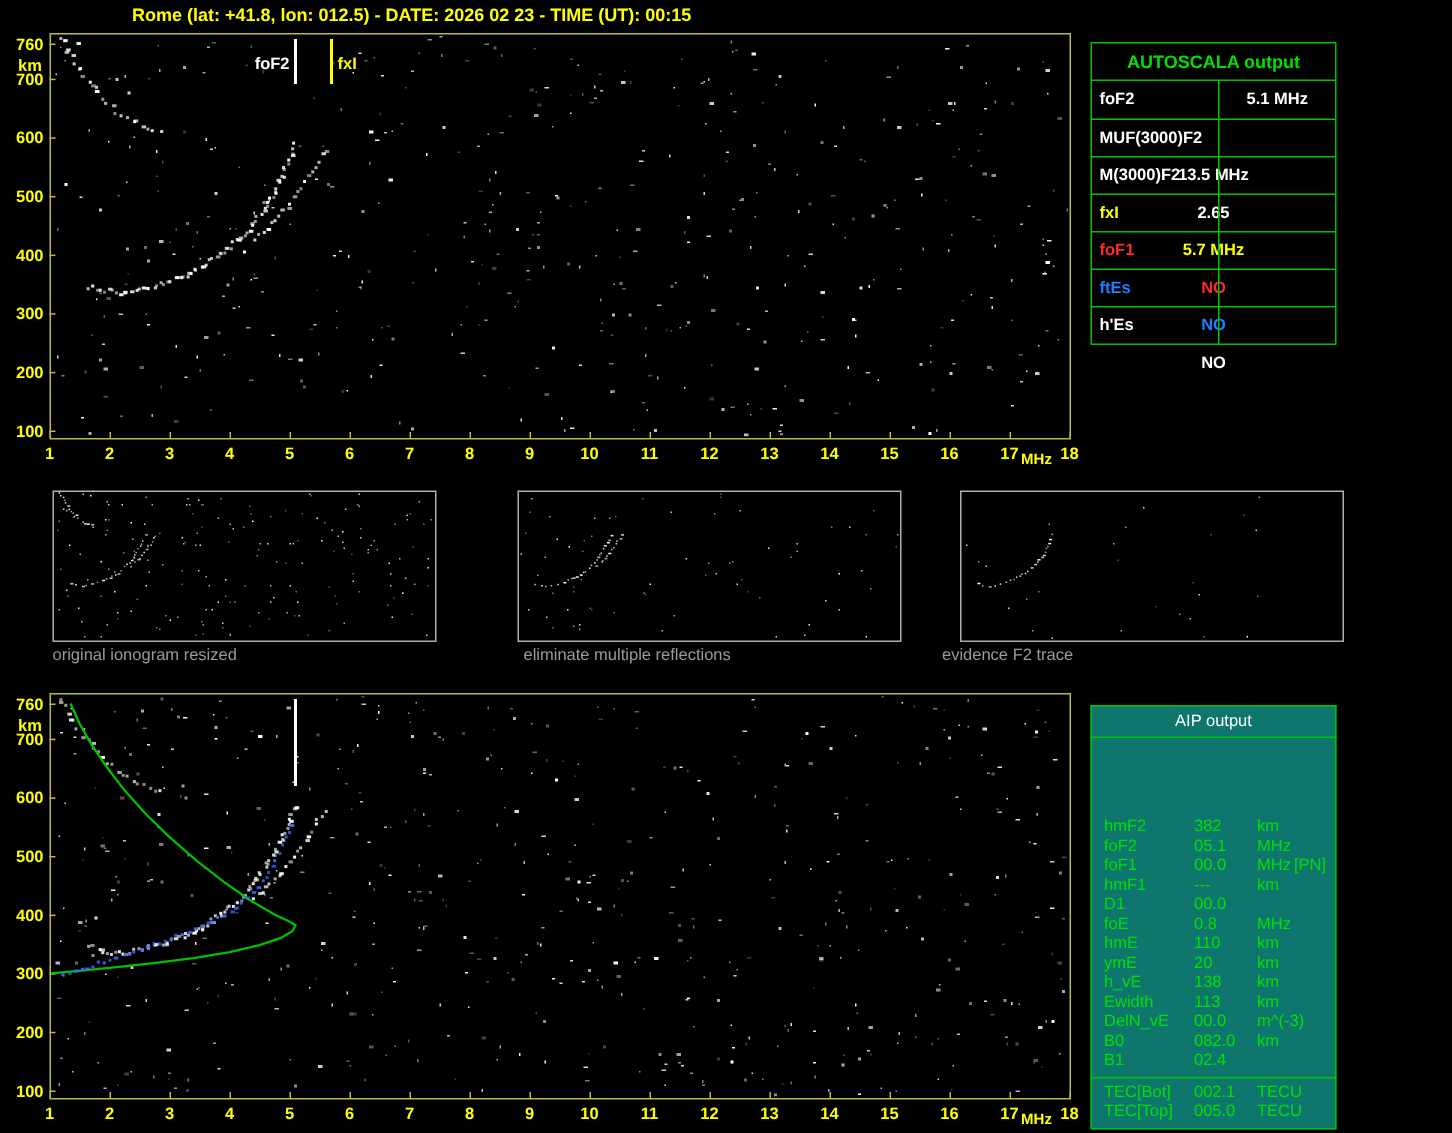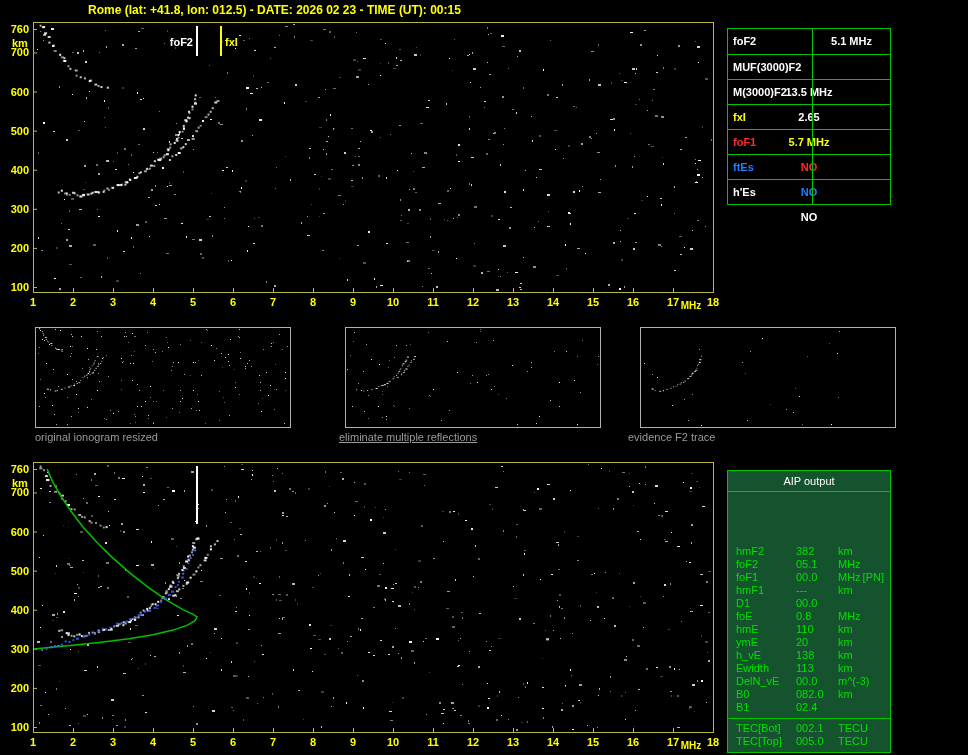--- a/index.html
+++ b/index.html
@@ -28,41 +28,41 @@
     border-bottom: 1px solid #00c400;
   }
   .as-row { display: flex; height: 25px; line-height: 25px; font-weight: bold; font-size: 11px; }
   .as-row + .as-row { border-top: 1px solid #00c400; flex-direction: column; }
   .as-label { width: 85px; padding-left: 5px; border-right: 1px solid #00c400; }
   .as-value { flex: 1; text-align: center; }
 
   
   .aip-table {
     position: absolute; left: 727px; top: 470px; width: 164px;
-    border: 1px solid #00c400; background: #14532d;
+    border: 1px solid #00c400; background: #0f766e;
     color: #00e000; font-size: 11px;
   }
   .aip-header {
     height: 21px; line-height: 21px; text-align: center;
     color: #ffffff; font-size: 11px; border-bottom: 1px solid #00c400;
   }
   #aip-rows { padding: 5px 0 4px 0; margin-top: 48px; }
   .aip-row { display: flex; height: 13px; line-height: 13px; padding-left: 8px; }
   .aip-label { width: 60px; }
   .aip-value { width: 42px; }
   .aip-unit  { flex: 1; }
   .aip-note  { margin-left: auto; padding-right: 6px; }
   .tec { border-top: 1px solid #00c400; padding: 3px 0 4px 0; }
 
   .caption {
     position: absolute; top: 431px; color: #9a9a9a;
     font-size: 11px; text-align: left;
   }
   #cap1 { left: 35px;  width: 255px; }
-  #cap2 { left: 339px; width: 255px; text-decoration: underline; }
+  #cap2 { left: 349px; width: 255px; }
   #cap3 { left: 628px; width: 255px; }
 </style>
 </head>
 <body>
 
 <svg id="scene" width="968" height="755">
     <g>
       <rect x="33.5" y="22.5" width="680" height="270" fill="none" stroke="#b9b944"></rect>
       <line x1="33.5" y1="292" x2="33.5" y2="288" stroke="#b9b944"></line>
       <text x="33" y="306" fill="#ffff00" text-anchor="middle" class="tick">1</text>
@@ -1906,20 +1906,21 @@
       <rect x="698.1" y="363.9" width="1" height="1" fill="#ffffff" opacity="0.66"></rect>
       <rect x="698.8" y="361.9" width="2" height="1" fill="#ffffff" opacity="0.93"></rect>
       <rect x="699.3" y="359.2" width="2" height="1" fill="#ffffff" opacity="0.97"></rect>
       <rect x="701.0" y="355.7" width="1" height="1" fill="#ffffff" opacity="0.68"></rect>
     </g>
   </svg>
 
 <div class="title">Rome (lat: +41.8, lon: 012.5) - DATE: 2026 02 23 - TIME (UT): 00:15</div>
 
 <div class="as-table">
+  <div class="as-header">AUTOSCALA output</div>
   <div id="as-rows">
       <div class="as-row" style="color: rgb(255, 255, 255);">
         <div class="as-label">foF2</div>
         <div class="as-value">5.1 MHz</div>
       </div>
       <div class="as-row" style="color: rgb(255, 255, 255);">
         <div class="as-label">MUF(3000)F2</div>
         <div class="as-value">13.5 MHz</div>
       </div>
       <div class="as-row" style="color: rgb(255, 255, 255);">

